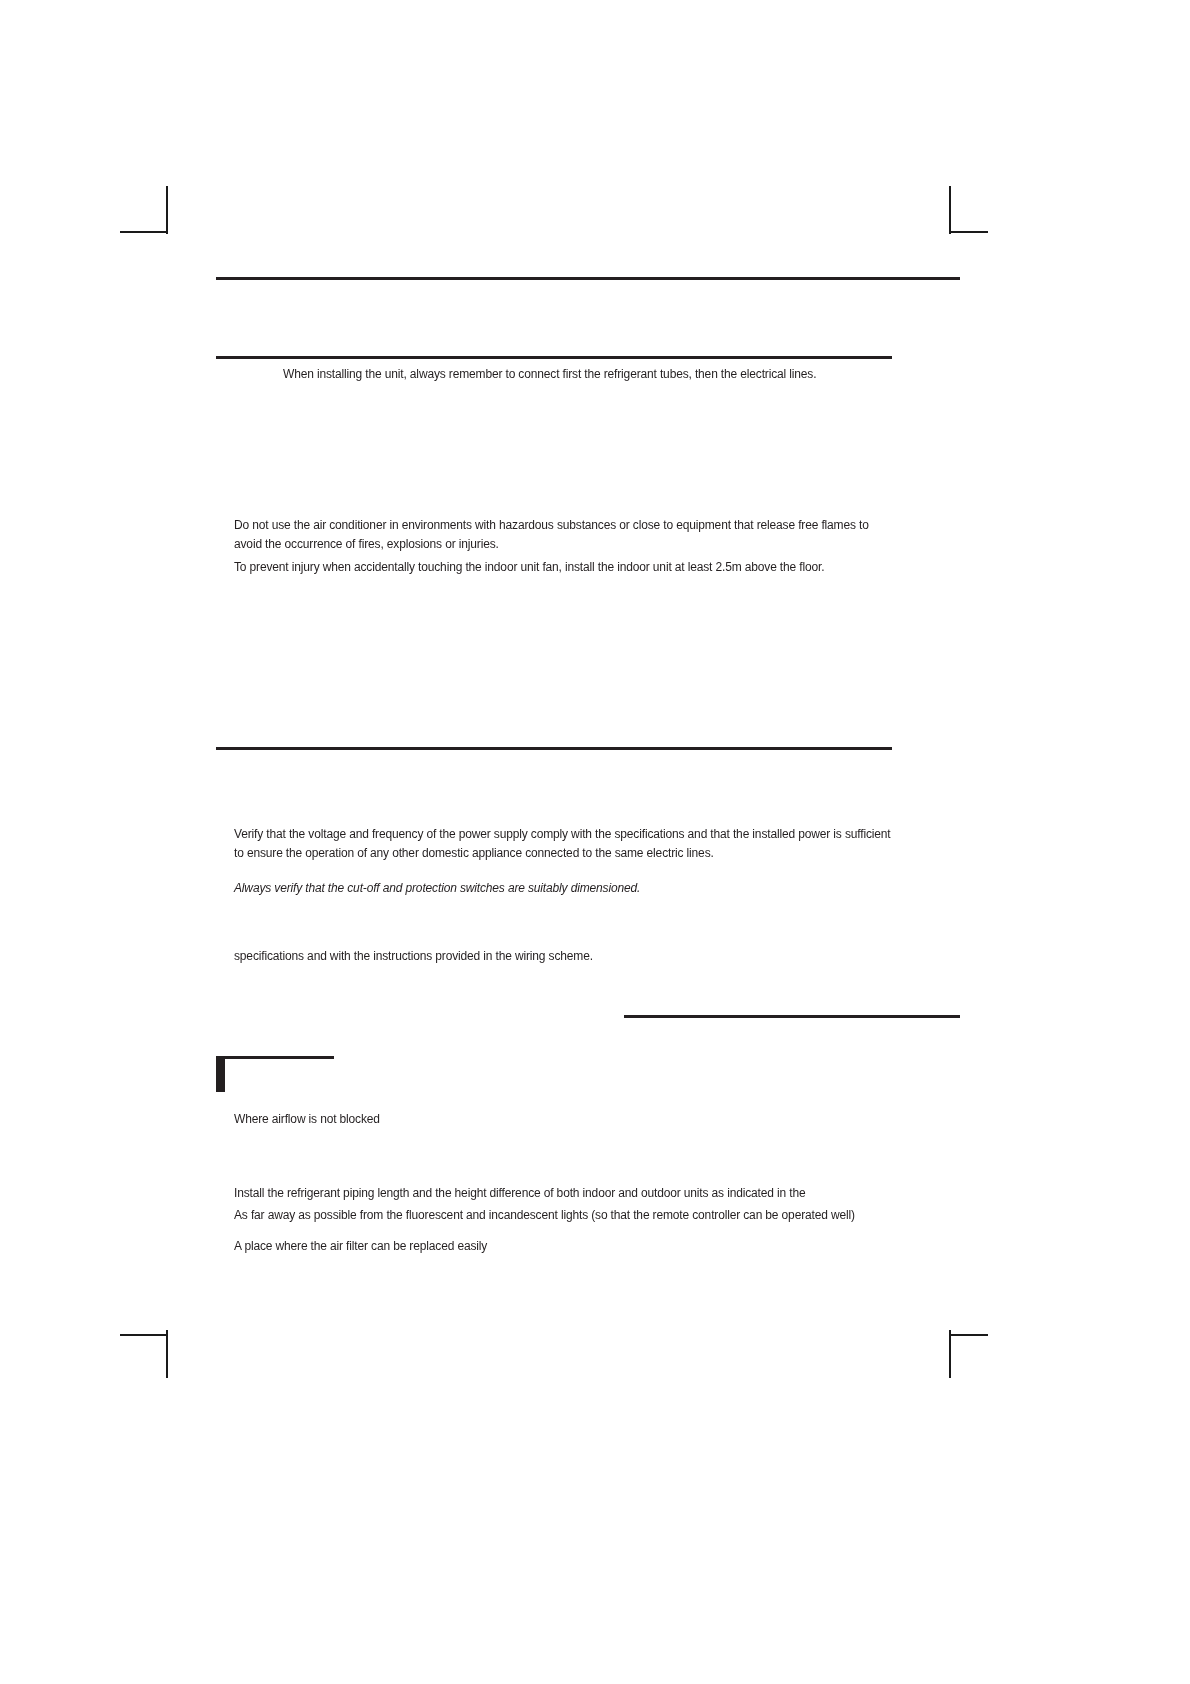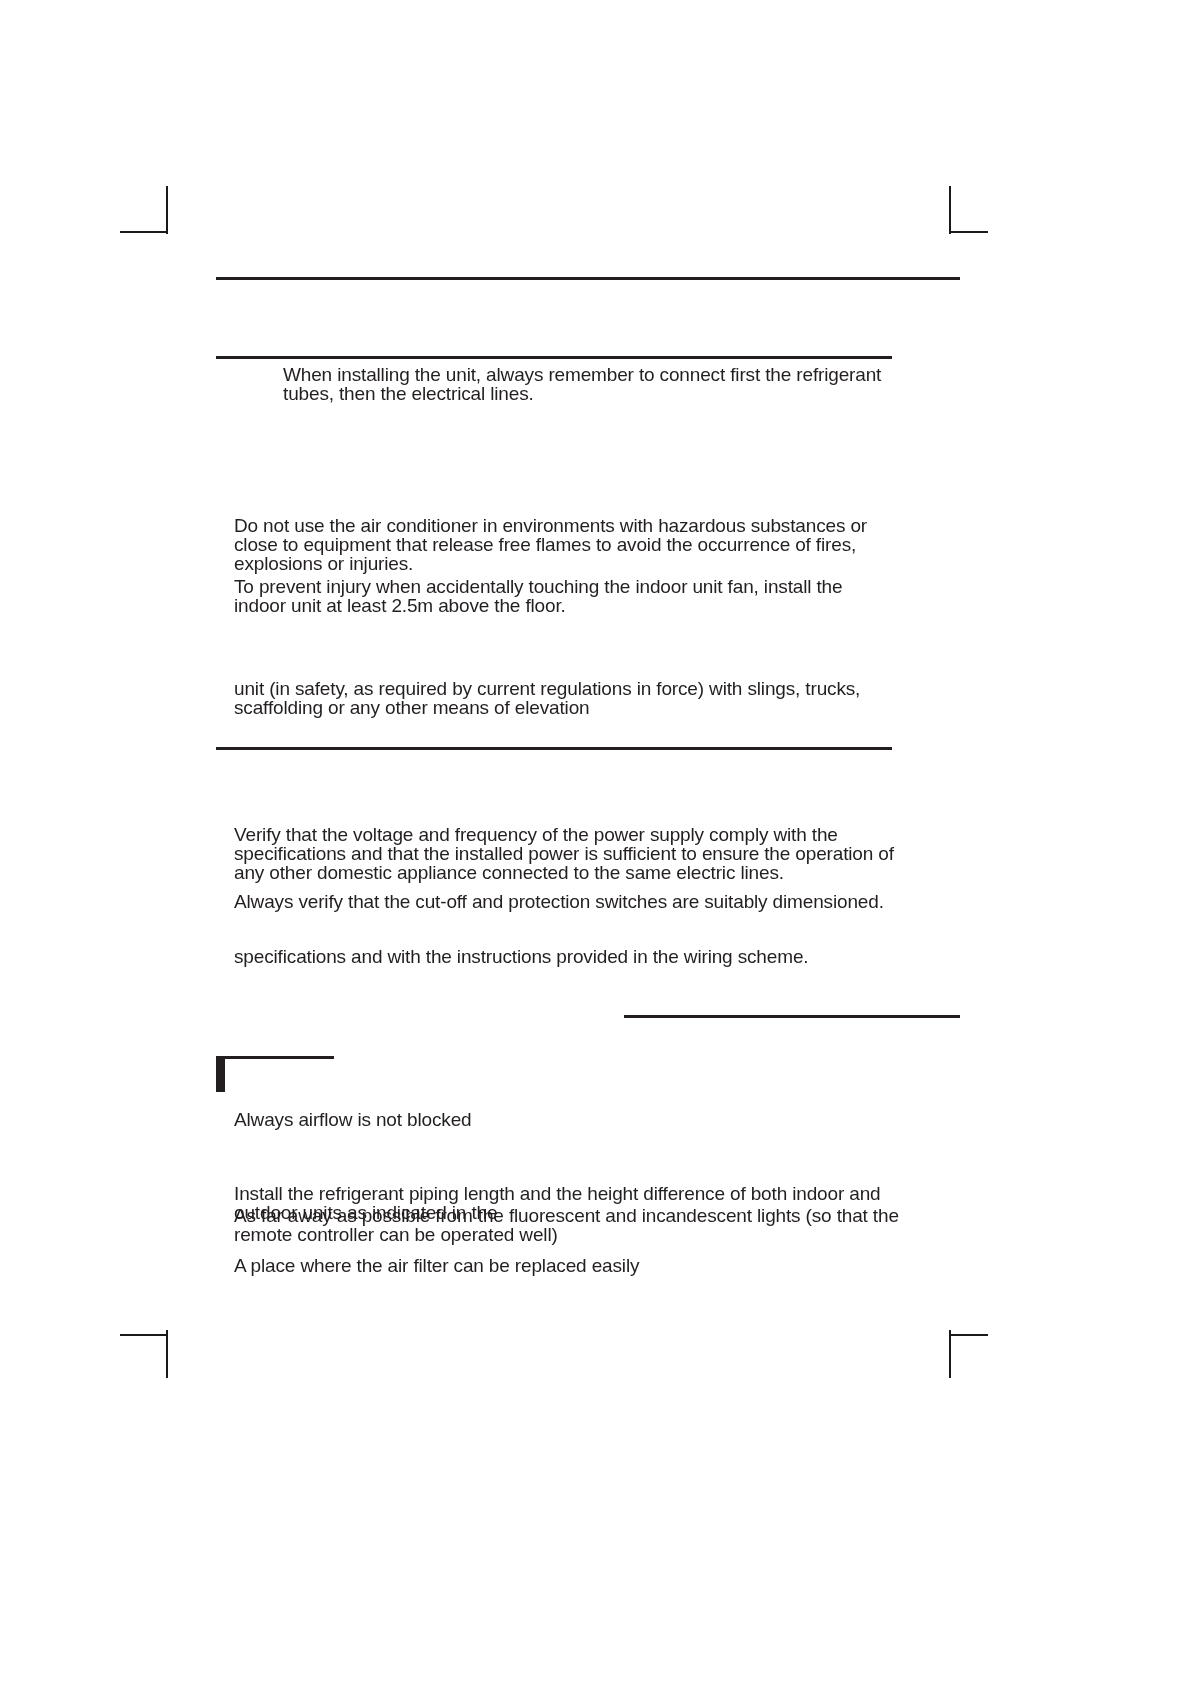--- a/index.html
+++ b/index.html
@@ -57,21 +57,21 @@
     left: 0;
     top: 0;
     height: 3px;
     width: 118px;
     background: #231f20;
   }
 
   
   .body-text {
     position: absolute;
-    font-size: 19px;
+    font-size: 12px;
     line-height: 19px;
     color: #231f20;
     letter-spacing: -0.15px;
     font-family: "Liberation Sans", sans-serif;
   }
   .para {
     margin: 0;
     padding: 0;
   }
   .para + .para {
@@ -118,35 +118,32 @@
 
   <div class="body-text" style="left:283px; top:365px; width:620px;">
     <p class="para">When installing the unit, always remember to connect first the refrigerant tubes, then the electrical lines.</p>
   </div>
 
   <div class="body-text" style="left:234px; top:516px; width:660px;">
     <p class="para">Do not use the air conditioner in environments with hazardous substances or close to equipment that release free flames to avoid the occurrence of fires, explosions or injuries.</p>
     <p class="para" style="margin-top:4px;">To prevent injury when accidentally touching the indoor unit fan, install the indoor unit at least 2.5m above the floor.</p>
   </div>
 
-  <div class="body-text" style="left:234px; top:679px; width:680px;">
-    <p class="para">unit (in safety, as required by current regulations in force) with slings, trucks, scaffolding or any other means of elevation</p>
-  </div>
 
   <div class="body-text" style="left:234px; top:825px; width:660px;">
     <p class="para">Verify that the voltage and frequency of the power supply comply with the specifications and that the installed power is sufficient to ensure the operation of any other domestic appliance connected to the same electric lines.</p>
-    <p class="para" style="margin-top:10px;">Always verify that the cut-off and protection switches are suitably dimensioned.</p>
+    <p class="para" style="margin-top:16px;font-style:italic;">Always verify that the cut-off and protection switches are suitably dimensioned.</p>
   </div>
 
   <div class="body-text" style="left:234px; top:947px; width:660px;">
     <p class="para">specifications and with the instructions provided in the wiring scheme.</p>
   </div>
 
   <div class="body-text" style="left:234px; top:1110px; width:660px;">
-    <p class="para">Always airflow is not blocked</p>
+    <p class="para">Where airflow is not blocked</p>
   </div>
 
   <div class="body-text" style="left:234px; top:1184px; width:680px;">
     <p class="para">Install the refrigerant piping length and the height difference of both indoor and outdoor units as indicated in the</p>
   </div>
 
   <div class="body-text" style="left:234px; top:1206px; width:680px;">
     <p class="para">As far away as possible from the fluorescent and incandescent lights (so that the remote controller can be operated well)</p>
     <p class="para" style="margin-top:12px;">A place where the air filter can be replaced easily</p>
   </div>

